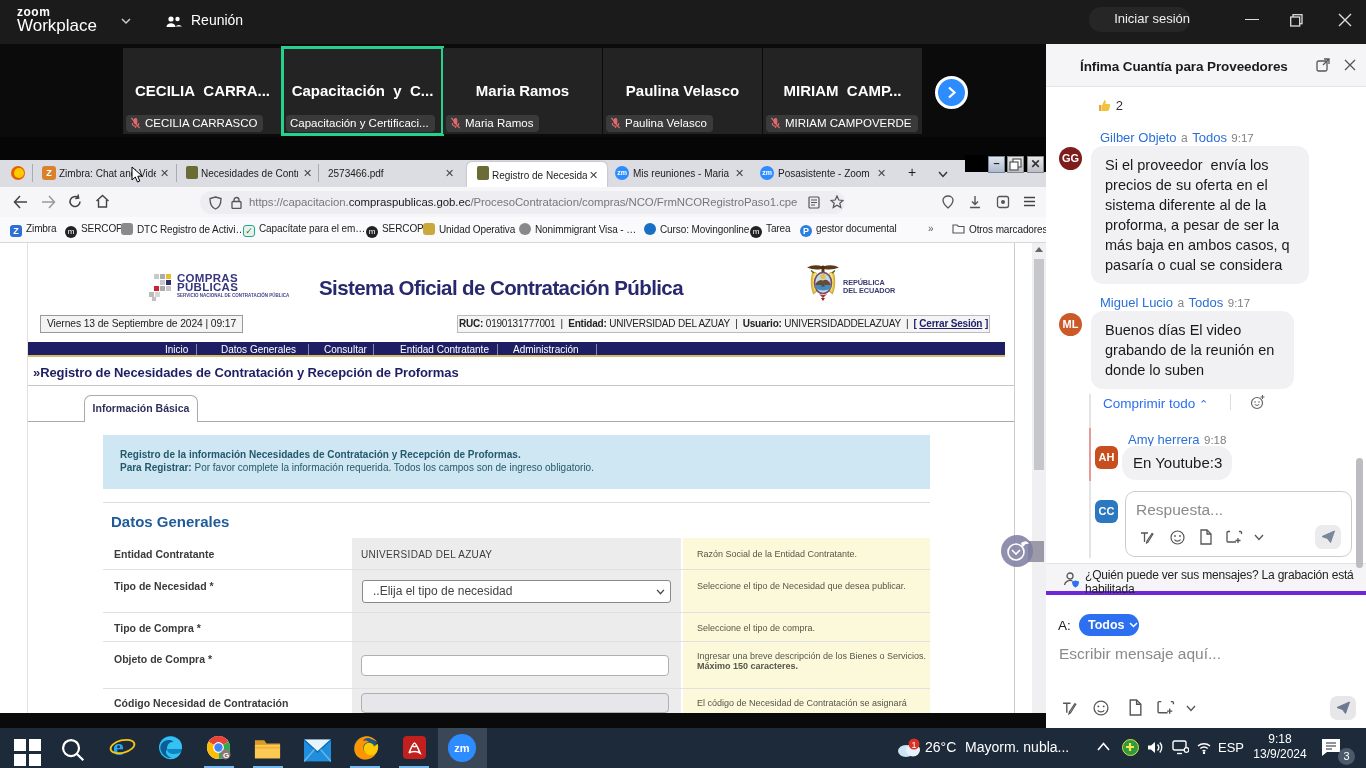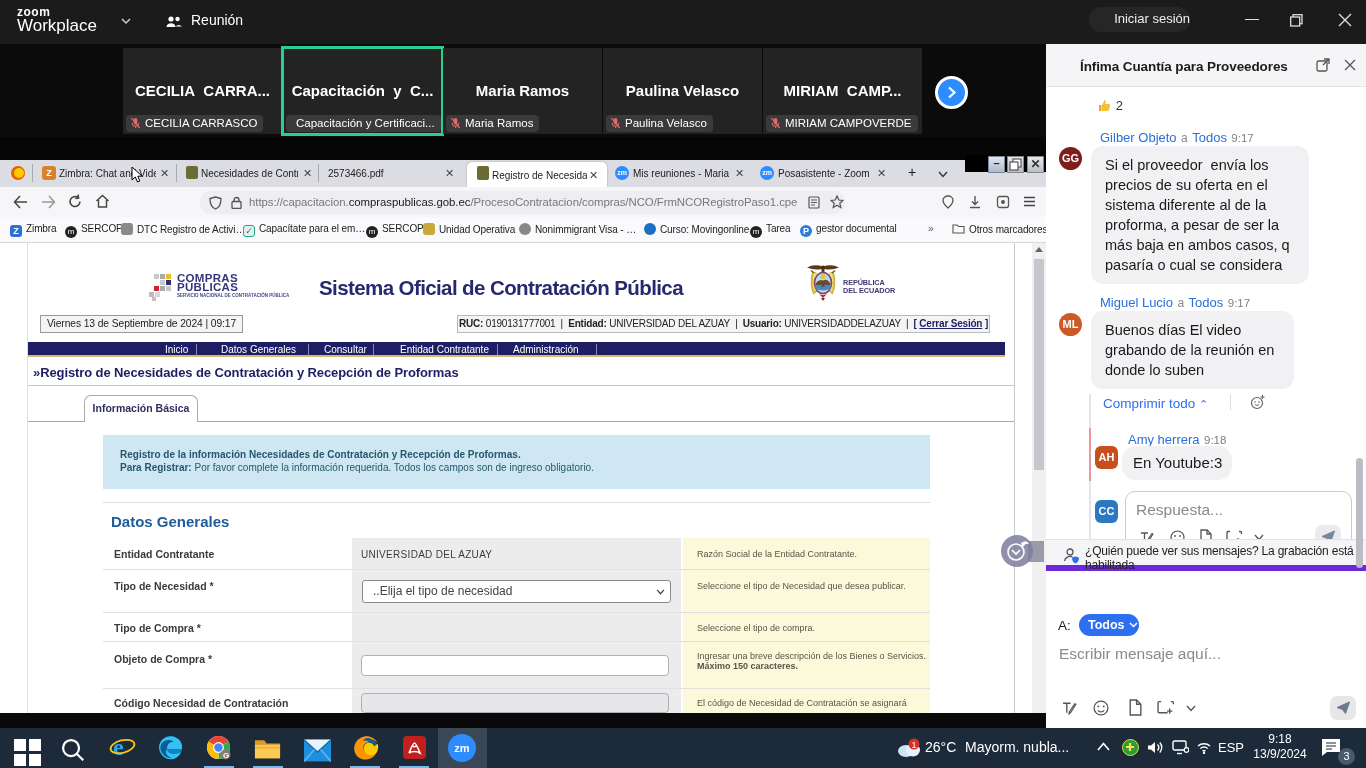--- a/index.html
+++ b/index.html
@@ -135,21 +135,21 @@
         <div class="big">CECILIA&nbsp; CARRA...</div>
       <div class="badge"><svg class="micico" viewBox="0 0 12 13">
             <rect x="4" y="1" width="4" height="7" rx="2" fill="#e06a6a"></rect>
             <path d="M2.5 6.5 a3.5 3.5 0 0 0 7 0" stroke="#e06a6a" stroke-width="1.2" fill="none"></path>
             <rect x="5.5" y="10" width="1.2" height="2" fill="#e06a6a"></rect>
             <path d="M1.5 1 L10.5 12" stroke="#e06a6a" stroke-width="1.4"></path>
           </svg>CECILIA CARRASCO</div>
       </div>
     <div class="tile" style="left:283px; outline:3px solid #27d08c; outline-offset:-1px;">
         <div class="big">Capacitación&nbsp; y&nbsp; C...</div>
-      <div class="badge" style="padding-left:10px">Capacitación y Certificaci...</div>
+      <div class="badge" style="padding-left:4px">Capacitación y Certificaci...</div>
       </div>
     <div class="tile" style="left:443px">
         <div class="big">Maria Ramos</div>
       <div class="badge"><svg class="micico" viewBox="0 0 12 13">
             <rect x="4" y="1" width="4" height="7" rx="2" fill="#e06a6a"></rect>
             <path d="M2.5 6.5 a3.5 3.5 0 0 0 7 0" stroke="#e06a6a" stroke-width="1.2" fill="none"></path>
             <rect x="5.5" y="10" width="1.2" height="2" fill="#e06a6a"></rect>
             <path d="M1.5 1 L10.5 12" stroke="#e06a6a" stroke-width="1.4"></path>
           </svg>Maria Ramos</div>
       </div>
@@ -460,21 +460,21 @@
         </svg>
       <svg class="abs" style="left:128px;top:42px" width="10" height="7" viewBox="0 0 10 7">
           <path d="M1 1 L5 5.5 L9 1" stroke="#555" stroke-width="1.3" fill="none"></path>
         </svg>
       <div class="abs" style="left:189px;top:33px;width:26px;height:24px;background:#ebebee;border-radius:7px"><svg width="15" height="14" viewBox="0 0 15 14" style="margin:5px 0 0 6px">
             <path d="M1 6.5 L13.5 1 L9.5 12.5 L6.5 8.5 Z M6.5 8.5 L13.5 1" fill="#7a8699" stroke="#7a8699" stroke-width="1"></path>
           </svg></div>
     </div>
     <div class="avatar" style="left:49px;top:456px;background:#2b77c0;border-radius:6px">CC</div>
 
-    <div class="abs" style="left:0;top:495px;width:320px;height:32px;background:#f5f5f7;border-top:1px solid #e2e2e2;border-bottom:6px solid #6d28d9">
+    <div class="abs" style="left:0;top:519px;width:320px;height:32px;background:#f5f5f7;border-top:1px solid #e2e2e2;border-bottom:4px solid #6d28d9">
       <svg class="abs" style="left:17px;top:7px" width="17" height="18" viewBox="0 0 17 18">
           <circle cx="7" cy="5" r="3" fill="none" stroke="#555" stroke-width="1.3"></circle>
           <path d="M1.5 14 a5.5 5 0 0 1 8 -4" fill="none" stroke="#555" stroke-width="1.3"></path>
           <path d="M12.5 9.5 L16 10.5 C16 13.5 15 15.5 12.5 16.5 C10 15.5 9 13.5 9 10.5 Z" fill="#2c6ff0"></path>
         </svg>
       <div class="abs" style="left:39px;top:4px;width:284px;font-size:12px;letter-spacing:-0.2px;color:#222;line-height:14px">¿Quién puede ver sus mensajes? La grabación está<br>habilitada</div>
     </div>
     <div class="abs" style="left:12px;top:574px;font-size:13.5px;color:#222">A:</div>
     <div class="abs" style="left:33px;top:570px;width:60px;height:22px;background:#2c6ff0;border-radius:11px;color:#fff;font-size:12.5px;font-weight:bold;line-height:22px;padding-left:9px">Todos<svg width="9" height="6" viewBox="0 0 9 6" style="vertical-align:1px;margin-left:4px">
           <path d="M1 1 L4.5 4.5 L8 1" stroke="#fff" stroke-width="1.5" fill="none"></path>

